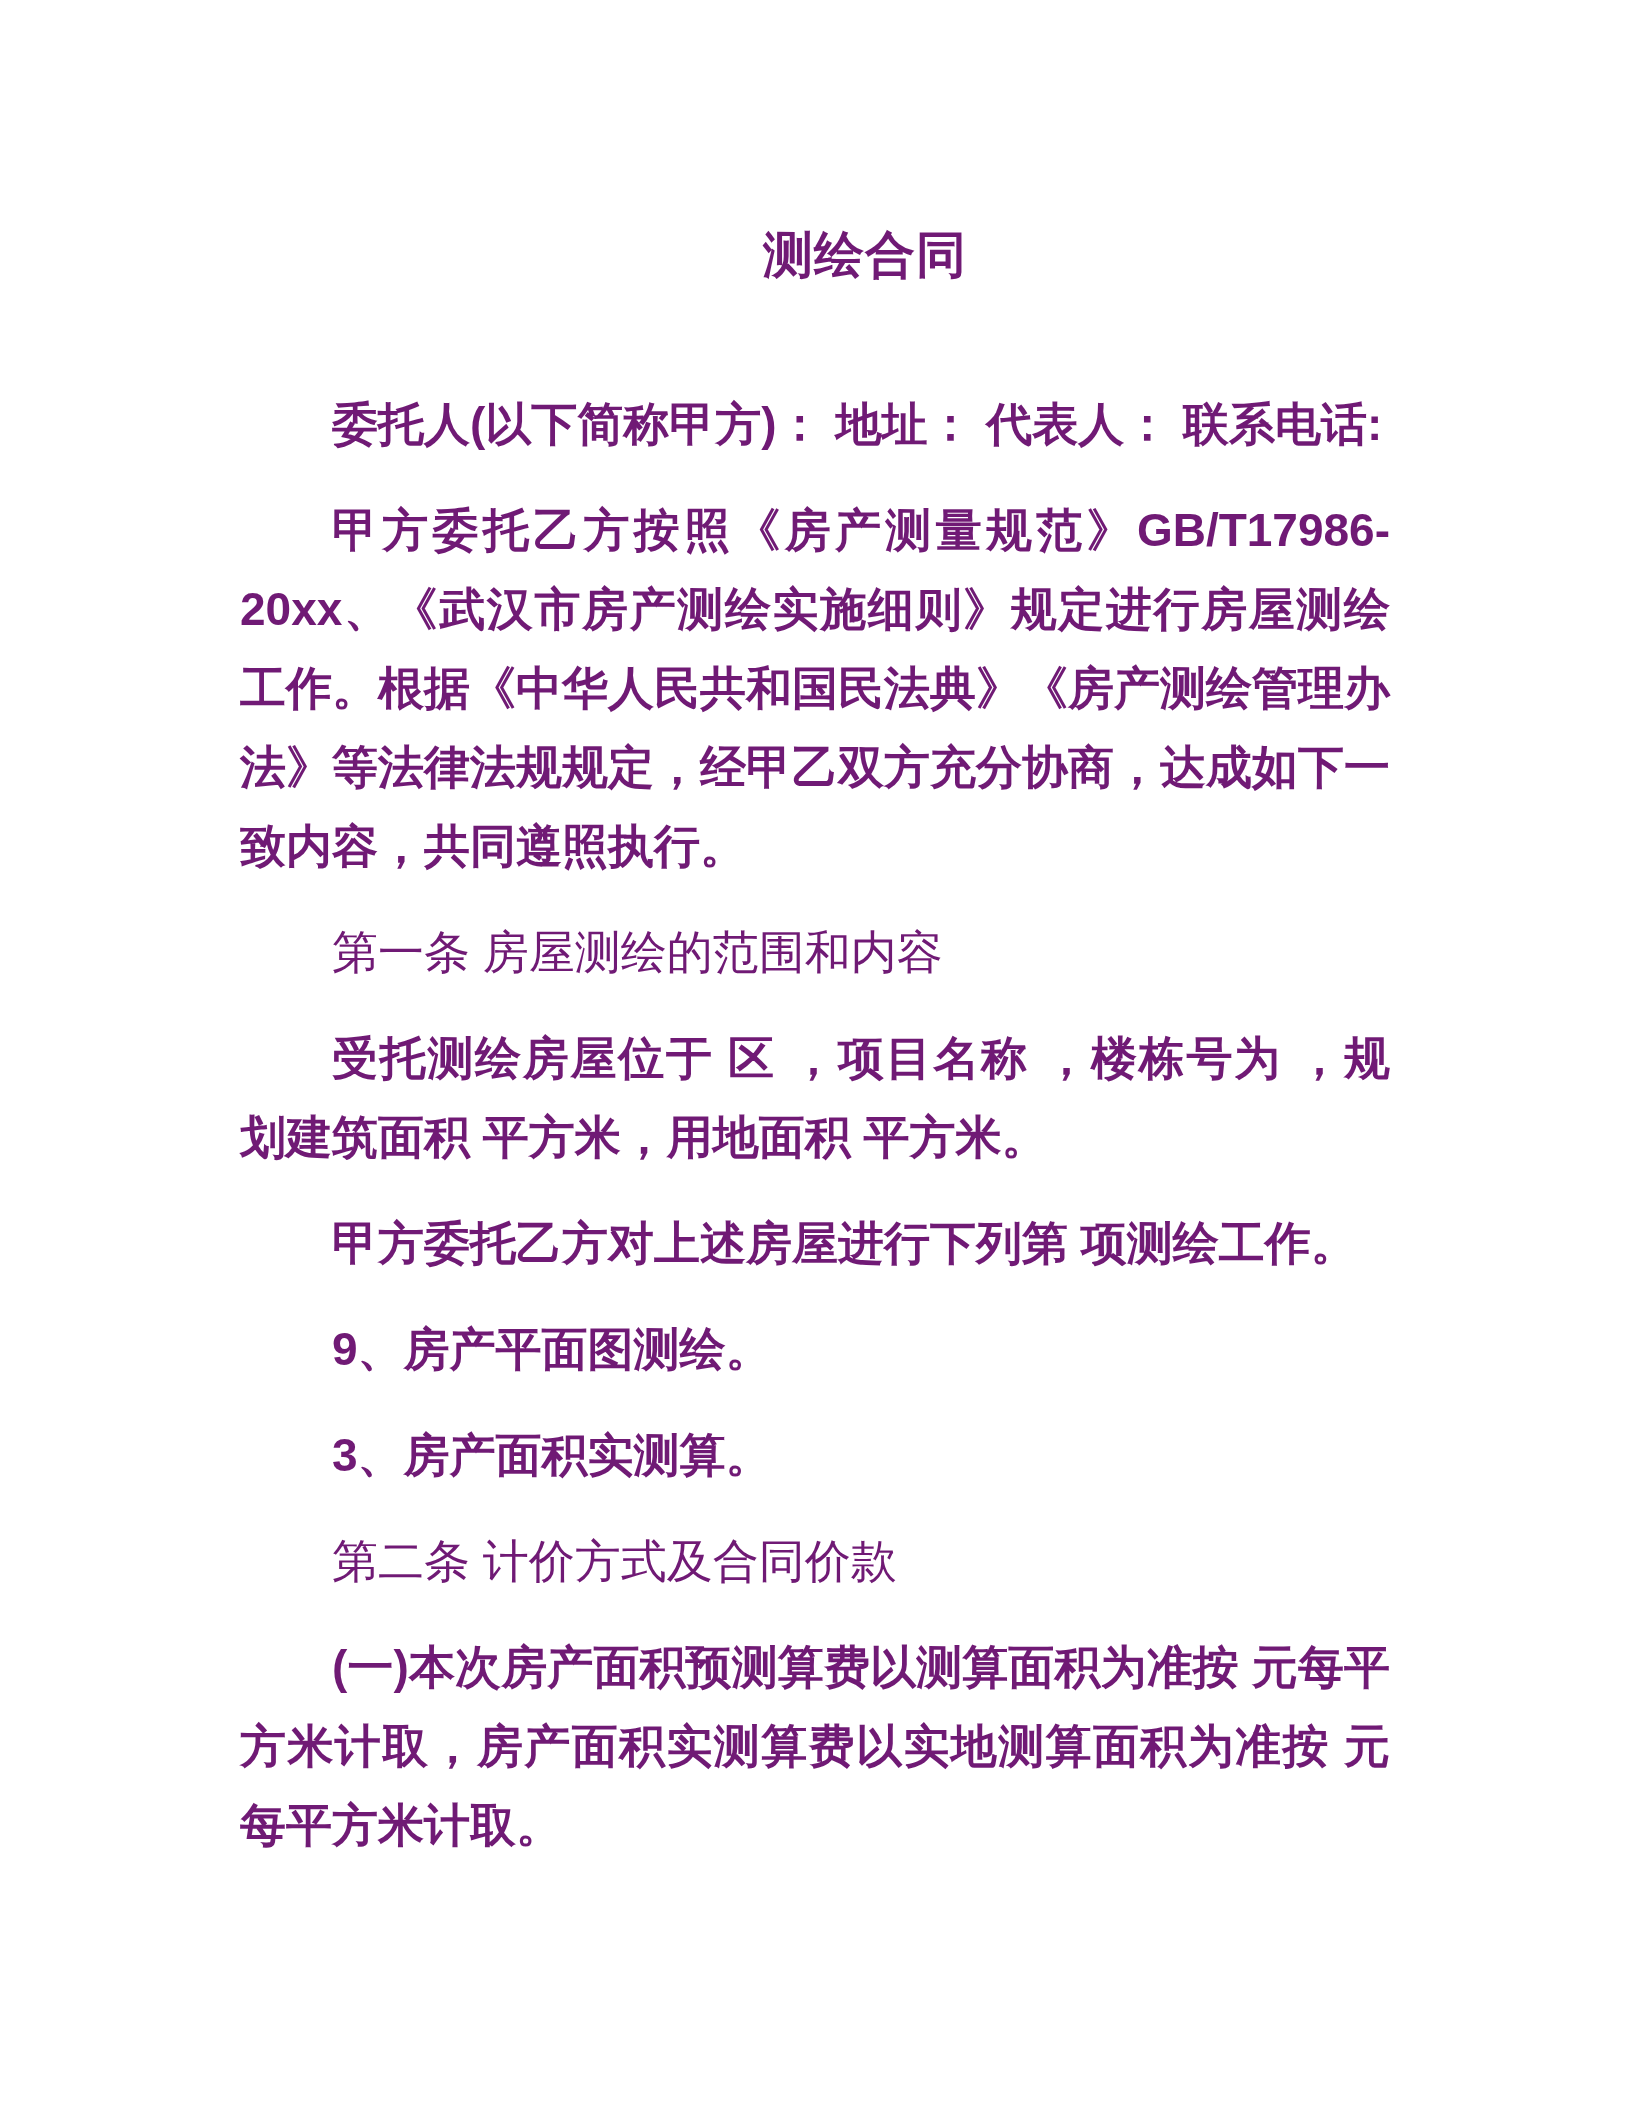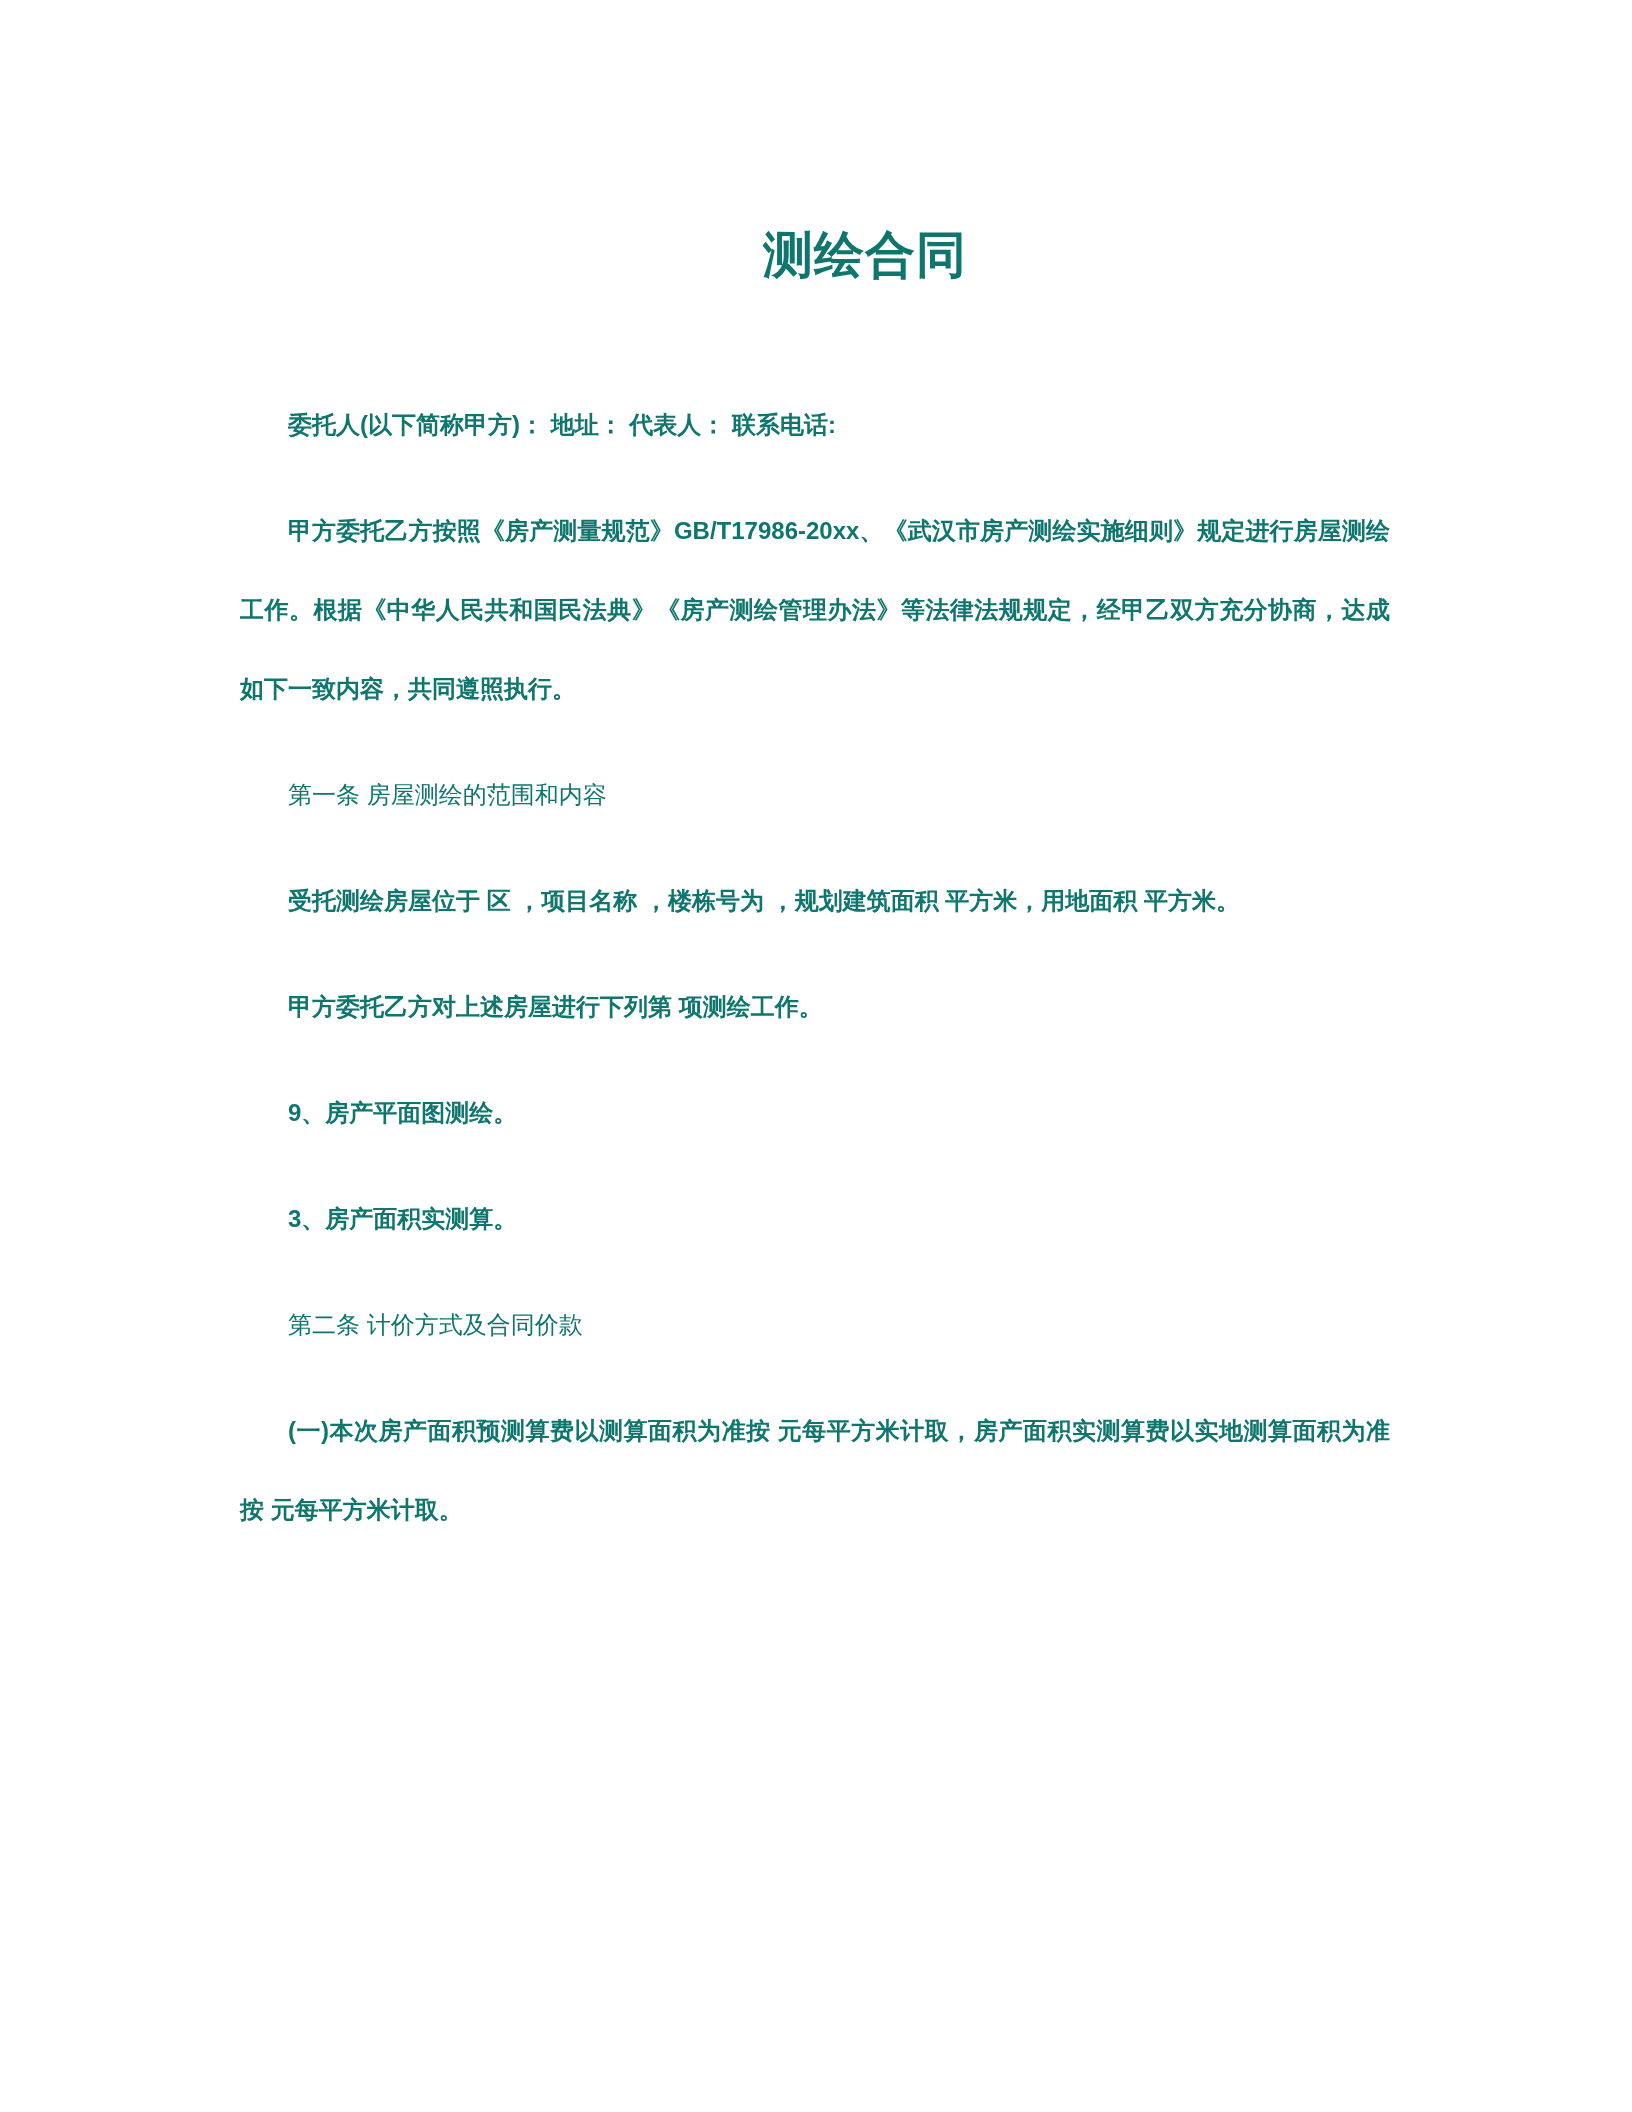--- a/index.html
+++ b/index.html
@@ -7,41 +7,41 @@
     padding: 0;
     background: #ffffff;
   }
   .page {
     position: relative;
     width: 1632px;
     height: 2112px;
     background: #ffffff;
     overflow: hidden;
     font-family: "Liberation Sans", sans-serif;
-    color: #0f766e;
+    color: #701a75;
     font-weight: 700;
     box-sizing: border-box;
   }
   .content {
     box-sizing: border-box;
     width: 100%;
     height: 100%;
     padding: 210px 242px 0 240px;
   }
   .doc-title {
     font-size: 50px;
     line-height: 90px;
     font-weight: 700;
     text-align: center;
     text-indent: 2em;
     margin: 0 0 85px 0;
     letter-spacing: 1px;
   }
   .para {
-    font-size: 24px;
+    font-size: 46px;
     line-height: 79px;
     text-align: justify;
     text-justify: inter-ideograph;
     text-indent: 2em;
     margin: 27px 0 0 0;
     white-space: pre-wrap;
   }
   .para.heading {
     font-weight: 400;
   }

